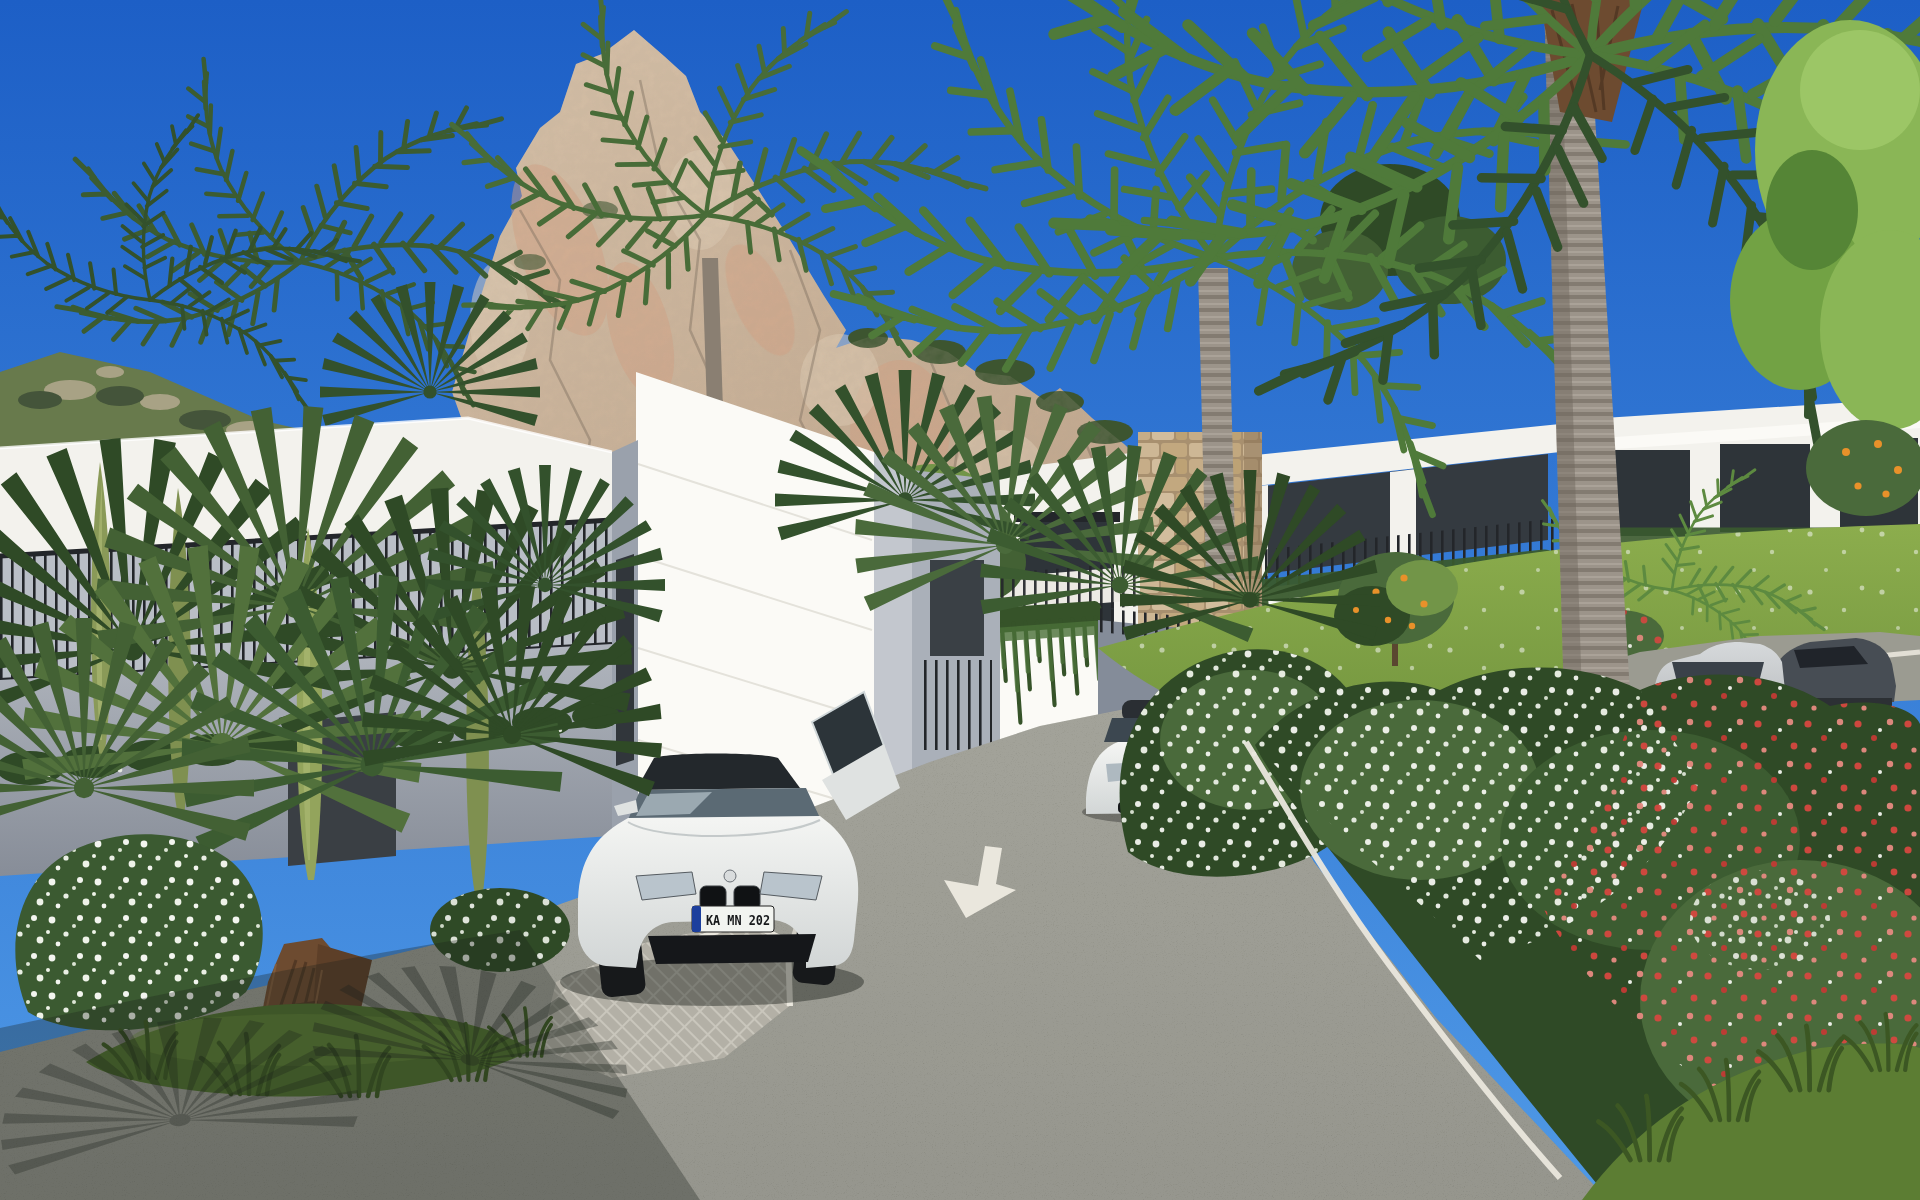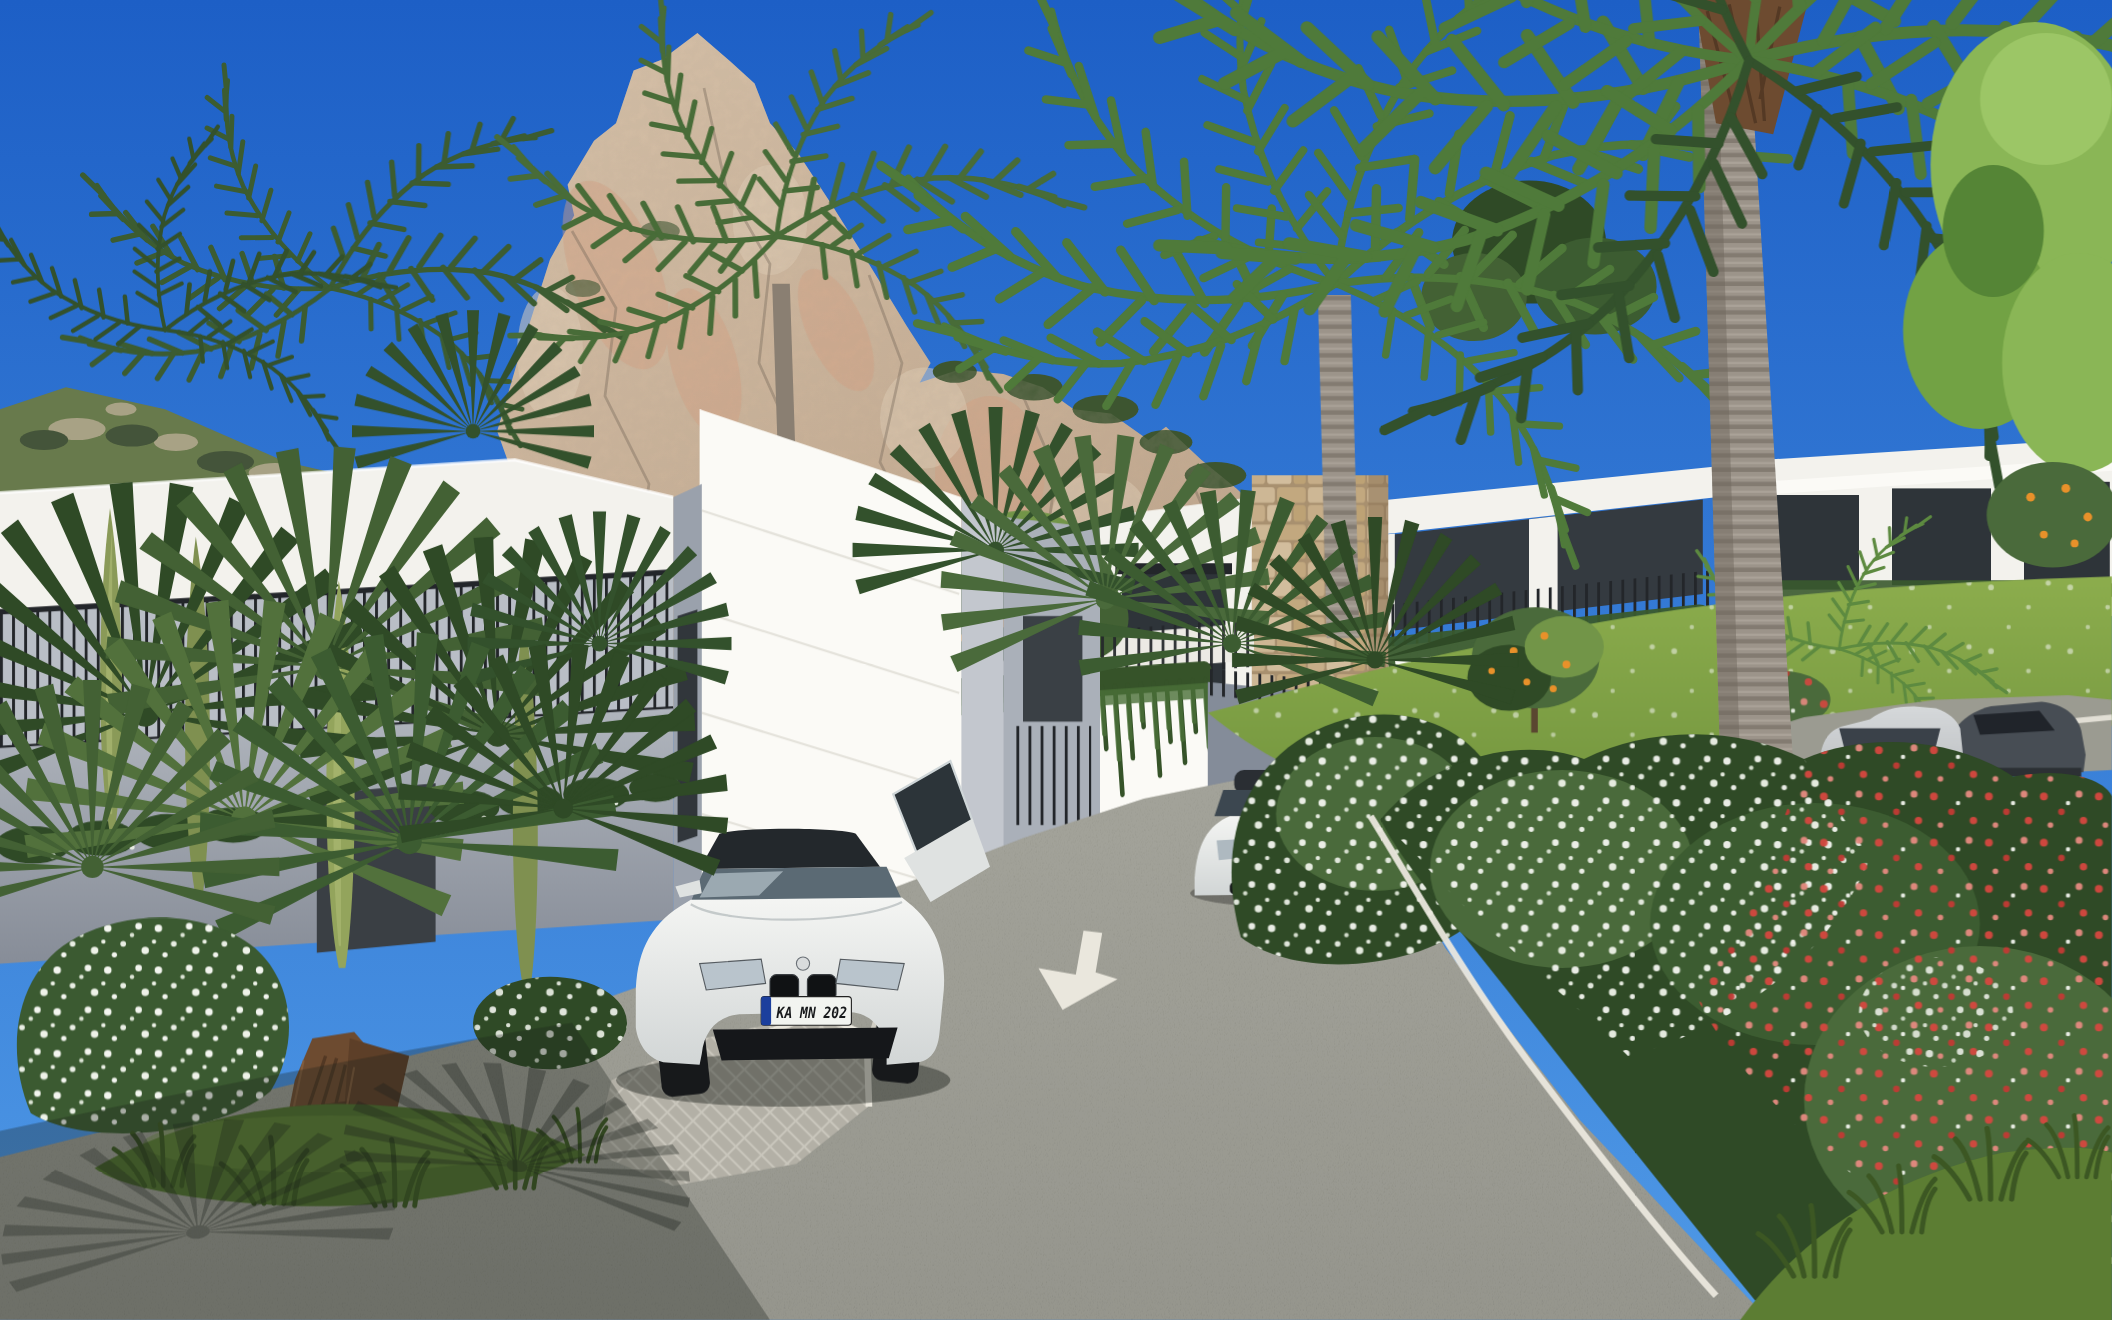--- a/index.html
+++ b/index.html
@@ -1,17 +1,17 @@
 <!DOCTYPE html>
 <html><head>
 <meta charset="utf-8">
 <style>
   html,body{margin:0;padding:0;background:#000;}
   .stage{position:relative;width:1920px;height:1200px;overflow:hidden;background:#2a6bd4;
-         font-family:"Liberation Sans",sans-serif;font-style:italic;}
+         font-family:"Liberation Sans",sans-serif;}
   svg{display:block;width:100%;height:100%;}
   .w{fill:#f3f2ed}.wb{fill:#fbfaf6}.ws{fill:#c3c7ce}.wd{fill:#9aa1ac}
   .gl{fill:#2e3439}.fd{fill:#23262a}
   .ld{fill:#2f4a26}.lm{fill:#4a6a3b}.ll{fill:#729548}.lb{fill:#8ab656}
   .plate-font{font-family:"DejaVu Sans Mono",monospace;font-weight:bold;}
 </style>
 </head>
 <body>
 
 <div class="stage">

